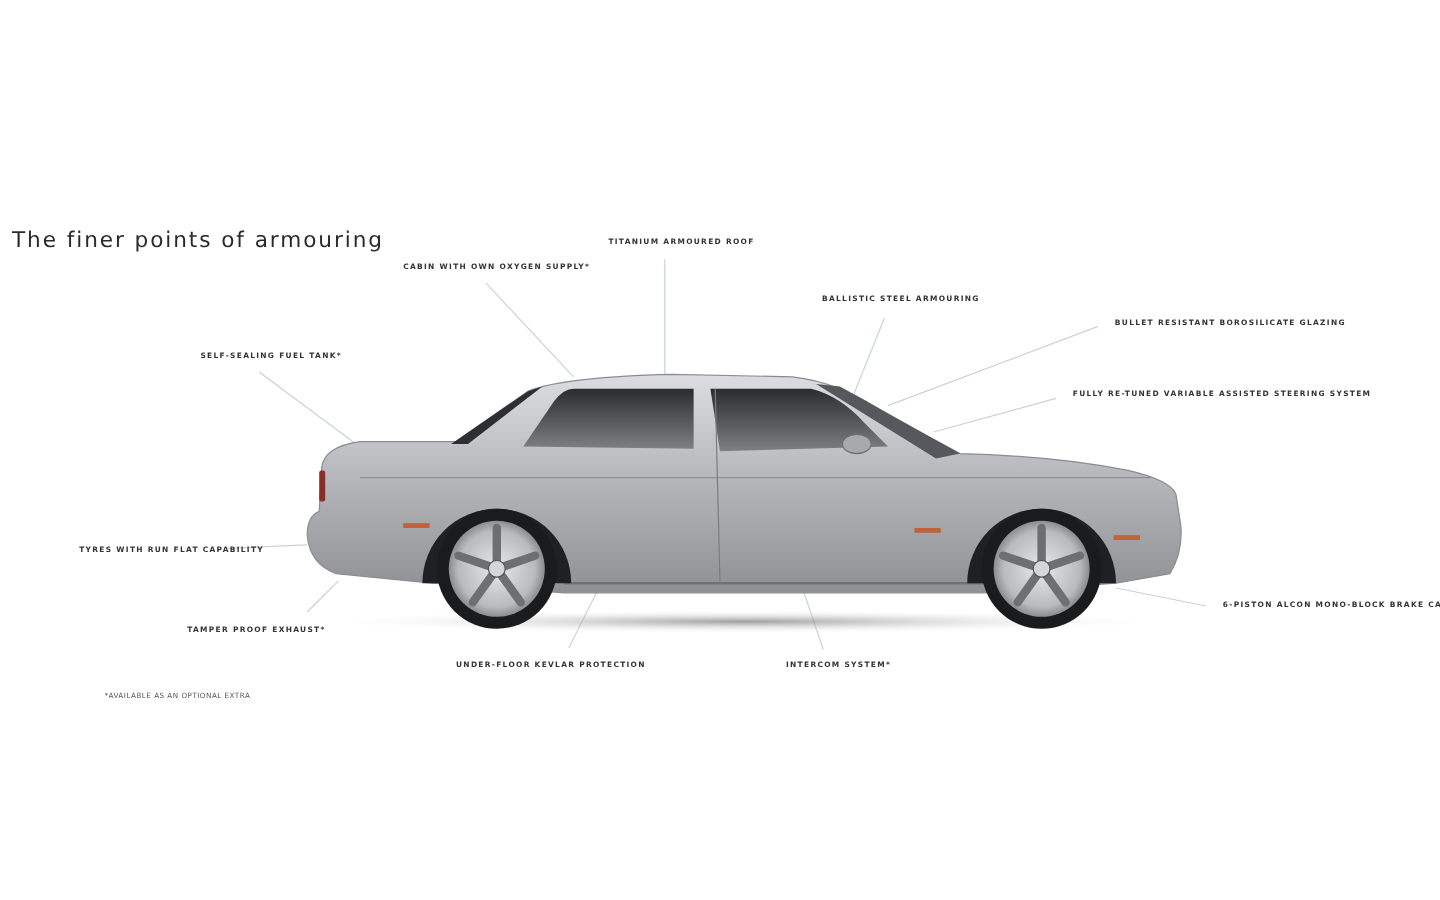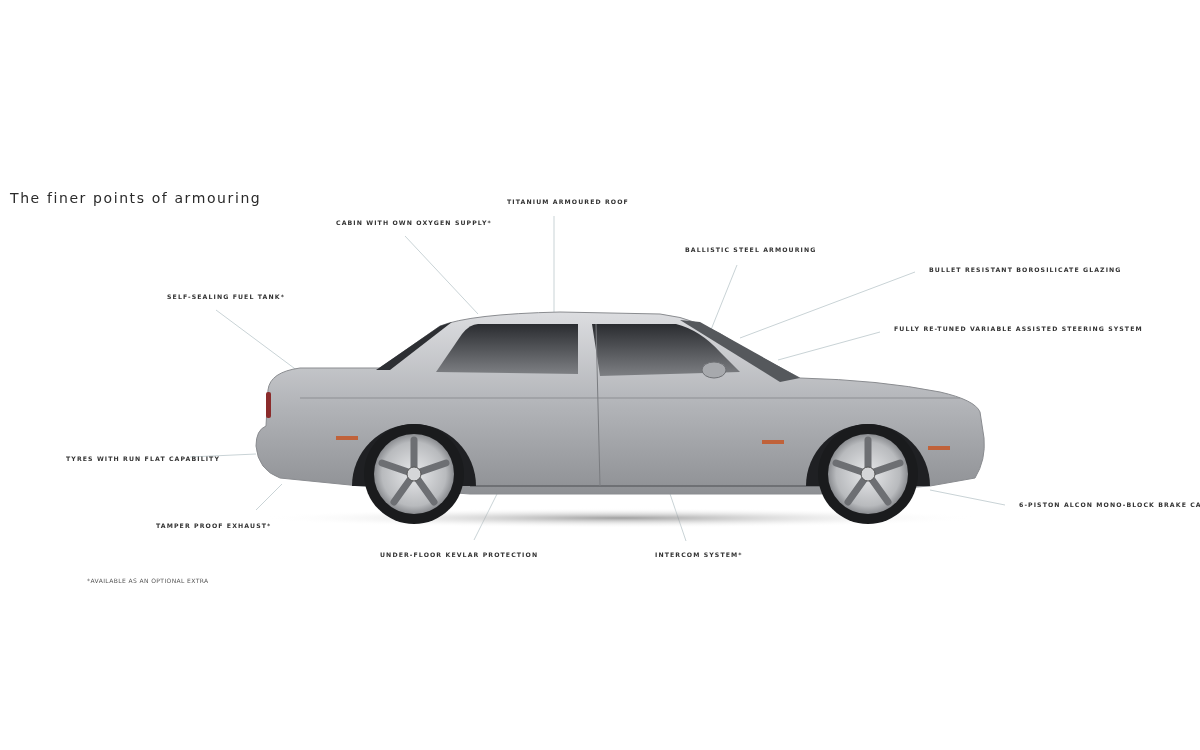--- a/index.html
+++ b/index.html
@@ -1,17 +1,17 @@
 <!DOCTYPE html>
 <html><head>
 <meta charset="utf-8">
 <style>
   html, body { margin:0; padding:0; background:#ffffff; }
   body { width:1200px; height:750px; position:relative; overflow:hidden; font-family:"DejaVu Sans", sans-serif; }
-  .title { position:absolute; left:10px; top:190px; font-size:14px; letter-spacing:1.6px; color:#2a2a2a; font-weight:normal; font-family:"DejaVu Sans", sans-serif; }
+  .title { position:absolute; left:10px; top:190px; font-size:18px; letter-spacing:1.6px; color:#2a2a2a; font-weight:normal; font-family:"DejaVu Sans", sans-serif; }
   .label { position:absolute; font-size:6.2px; letter-spacing:1.1px; color:#333; font-weight:bold; white-space:nowrap; font-family:"DejaVu Sans", sans-serif; }
   .foot { position:absolute; left:87px; top:577px; font-size:6px; letter-spacing:0.4px; color:#555; white-space:nowrap; font-family:"DejaVu Sans", sans-serif; }
   svg.diagram { position:absolute; left:0; top:0; }
 </style>
 </head>
 <body>
 
 <div class="title">The finer points of armouring</div>
 
 <svg class="diagram" width="1200" height="750" viewBox="0 0 1200 750">

